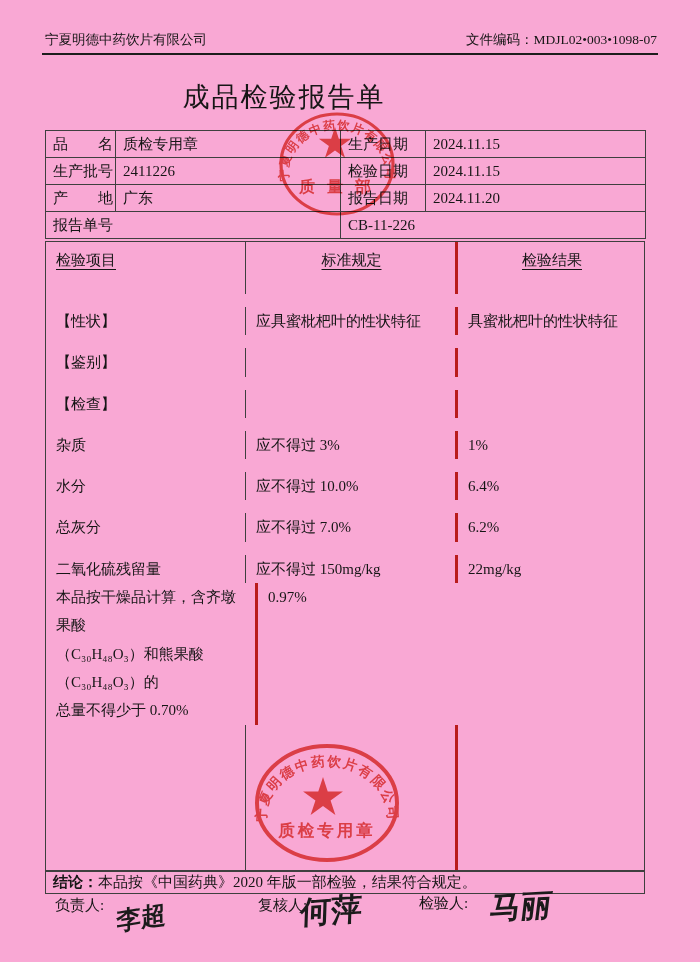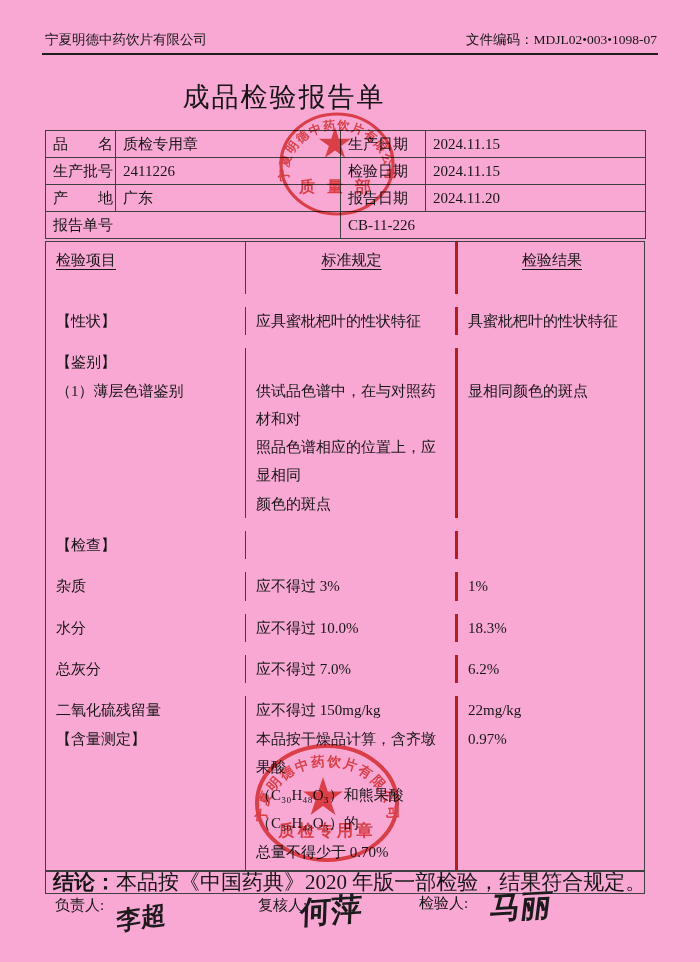--- a/index.html
+++ b/index.html
@@ -32,21 +32,21 @@
   .r3line{min-height:85px;}
   .rhead{height:52px;}
   .rhead .mc{padding-top:8px;line-height:20px;}
   .rhead .mc2,.rhead .mc3{text-align:center;}
   .colhdr{text-decoration:underline;text-underline-offset:4px;font-family:Liberation Mono, monospace;}
   .rspacer{flex:1;}
 
   
   .conclusion{position:absolute;top:871px;left:45px;width:600px;height:23px;
               border:1px solid #3f3f3f;box-sizing:border-box;line-height:21px;
-              font-size:21px;padding-left:7px;white-space:nowrap;overflow:hidden;}
+              font-size:15px;padding-left:7px;white-space:nowrap;overflow:hidden;}
   .conclusion .clabel{font-weight:bold;}
   .signer-label{position:absolute;font-size:15px;white-space:nowrap;}
   .sig{position:absolute;font-weight:bold;color:#1b1b1b;white-space:nowrap;
        font-family:"DejaVu Serif","Liberation Serif",serif;}
   #sig-1{left:116px;top:901px;font-size:25px;transform:rotate(-9deg) skewX(-8deg);}
   #sig-2{left:300px;top:890px;font-size:31px;transform:rotate(-4deg) skewX(-6deg);}
   #sig-3{left:490px;top:886px;font-size:31px;transform:rotate(-3deg) skewX(-10deg);}
 
   
   .stamp{position:absolute;mix-blend-mode:multiply;opacity:.85;pointer-events:none;}
@@ -110,54 +110,46 @@
     <div class="mrow rline">
       <div class="mc mc1">【性状】</div>
       <div class="mc mc2">应具蜜枇杷叶的性状特征</div>
       <div class="mc mc3">具蜜枇杷叶的性状特征</div>
     </div>
     <div class="mrow rline">
       <div class="mc mc1">【鉴别】</div>
       <div class="mc mc2"></div>
       <div class="mc mc3"></div>
     </div>
-    <div class="mrow r3line">
-      <div class="mc mc1">（1）薄层色谱鉴别</div>
-      <div class="mc mc2">供试品色谱中，在与对照药材和对
-照品色谱相应的位置上，应显相同
-颜色的斑点</div>
-      <div class="mc mc3">显相同颜色的斑点</div>
-    </div>
     <div class="mrow rline">
       <div class="mc mc1">【检查】</div>
       <div class="mc mc2"></div>
       <div class="mc mc3"></div>
     </div>
     <div class="mrow rline">
       <div class="mc mc1">杂质</div>
       <div class="mc mc2">应不得过 3%</div>
       <div class="mc mc3">1%</div>
     </div>
     <div class="mrow rline">
       <div class="mc mc1">水分</div>
       <div class="mc mc2">应不得过 10.0%</div>
-      <div class="mc mc3">18.3%</div>
+      <div class="mc mc3">6.4%</div>
     </div>
     <div class="mrow rline">
       <div class="mc mc1">总灰分</div>
       <div class="mc mc2">应不得过 7.0%</div>
       <div class="mc mc3">6.2%</div>
     </div>
     <div class="mrow rline">
       <div class="mc mc1">二氧化硫残留量</div>
       <div class="mc mc2">应不得过 150mg/kg</div>
       <div class="mc mc3">22mg/kg</div>
     </div>
     <div class="mrow r3line">
-      <div class="mc mc1">【含量测定】</div>
       <div class="mc mc2">本品按干燥品计算，含齐墩果酸
 （C₃₀H₄₈O₃）和熊果酸（C₃₀H₄₈O₃）的
 总量不得少于 0.70%</div>
       <div class="mc mc3">0.97%</div>
     </div>
     <div class="mrow rspacer">
       <div class="mc mc1"></div>
       <div class="mc mc2"></div>
       <div class="mc mc3"></div>
     </div>

